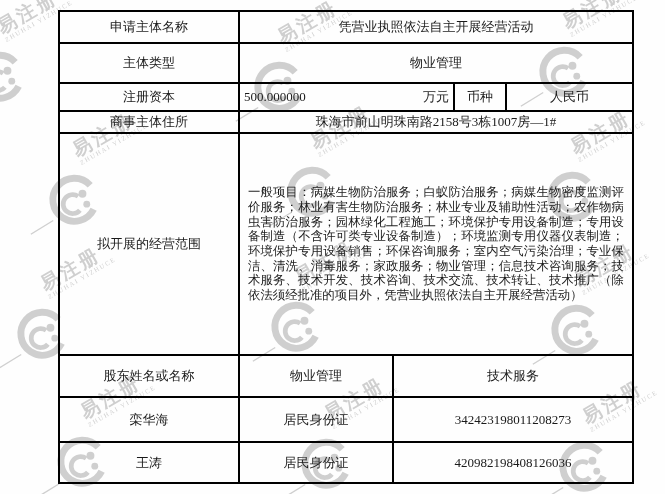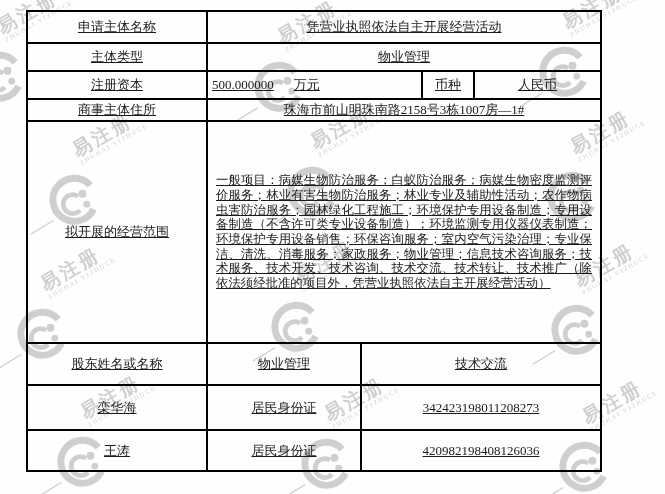--- a/index.html
+++ b/index.html
@@ -20,42 +20,41 @@
     position: absolute; left: 52px; top: 12px;
     transform: rotate(-30deg); transform-origin: left bottom;
     color: #8f8f8f; text-align: left; white-space: nowrap;
   }
   .wm-text { font-size: 19px; font-weight: bold; letter-spacing: 3px; line-height: 20px; }
   .wm-sub  { font-size: 6.5px; letter-spacing: 1.6px; margin-top: -1px; }
   .wm-logo { position: absolute; left: 0; top: 46px; width: 86px; height: 62px; }
 
   
   table.form-table {
-    position: absolute; left: 26px; top: 10px; z-index: 1;
+    position: absolute; left: 58px; top: 10px; z-index: 1;
     width: 574px; border-collapse: collapse; table-layout: fixed;
     background: transparent;
-    text-decoration: underline;
   }
   .form-table td {
     border: 2px solid #000;
     text-align: center; vertical-align: middle;
     font-size: 13px; color: #1a1a1a;
     padding: 1px 4px;
     overflow: hidden;
   }
   tr.r1 { height: 32px; }
-  tr.r2 { height: 28px; }
+  tr.r2 { height: 40px; }
   tr.r3 { height: 28px; padding-left: 15px; }
   tr.r4 { height: 22px; }
   tr.r5 { height: 222px; }
   tr.r6 { height: 42px; padding-left: 14px; }
   tr.r7 { height: 45px; }
   tr.r8 { height: 41px; }
 
-  .cap-flex { display: flex; justify-content: flex-start; align-items: center; gap: 20px; }
+  .cap-flex { display: flex; justify-content: space-between; align-items: center; gap: 20px; }
 
   td.scope-cell {
     text-align: justify; text-justify: inter-ideograph;
     font-size: 12.4px; line-height: 14.7px;
     padding: 4px 8px 4px 8px; vertical-align: middle; border-radius: 17px;
   }
 </style>
 </head>
 <body>
 
@@ -282,21 +281,21 @@
     </tr>
 
     <tr class="r5">
       <td>拟开展的经营范围</td>
       <td colspan="4" class="scope-cell">一般项目：病媒生物防治服务；白蚁防治服务；病媒生物密度监测评价服务；林业有害生物防治服务；林业专业及辅助性活动；农作物病虫害防治服务；园林绿化工程施工；环境保护专用设备制造；专用设备制造（不含许可类专业设备制造）；环境监测专用仪器仪表制造；环境保护专用设备销售；环保咨询服务；室内空气污染治理；专业保洁、清洗、消毒服务；家政服务；物业管理；信息技术咨询服务；技术服务、技术开发、技术咨询、技术交流、技术转让、技术推广（除依法须经批准的项目外，凭营业执照依法自主开展经营活动）</td>
     </tr>
 
     <tr class="r6">
       <td>股东姓名或名称</td>
       <td>物业管理</td>
-      <td colspan="3">技术交流</td>
+      <td colspan="3">技术服务</td>
     </tr>
 
     <tr class="r7">
       <td>栾华海</td>
       <td>居民身份证</td>
       <td colspan="3">342423198011208273</td>
     </tr>
 
     <tr class="r8">
       <td>王涛</td>

